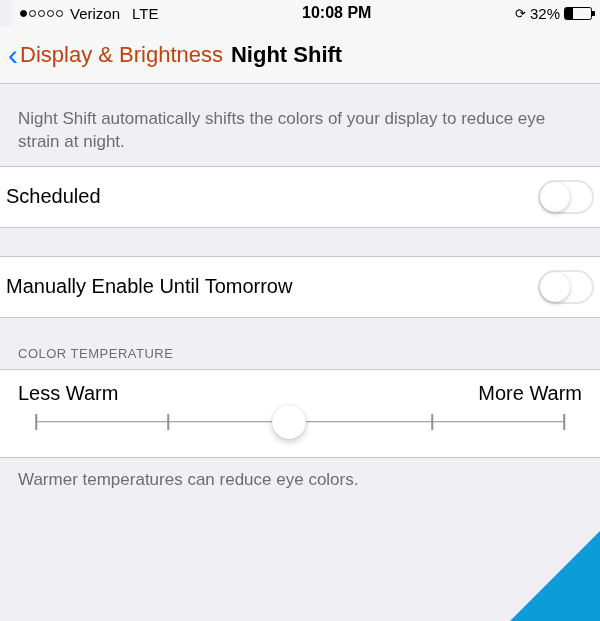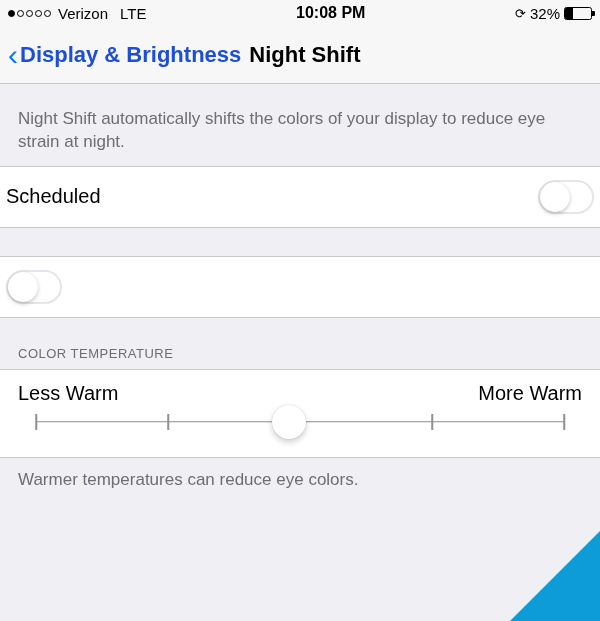--- a/index.html
+++ b/index.html
@@ -14,41 +14,42 @@
     }
     .status-bar {
       height: 26px;
       display: flex;
       align-items: center;
       justify-content: space-between;
       padding: 0 8px;
       font-size: 15px;
       color: #000;
       background: #f7f7f8;
+      margin-left: 12px;
     }
     .status-left { display: flex; align-items: center; gap: 2px; }
     .signal { display: flex; align-items: center; gap: 2px; margin-right: 5px; }
     .sig-dot { width: 7px; height: 7px; border-radius: 50%; border: 1px solid #000; }
     .sig-dot.filled { background: #000; }
     .status-center { font-weight: 700; font-size: 16px; }
     .status-right { display: flex; align-items: center; gap: 4px; }
     .lock-icon { font-size: 13px; }
     .battery { width: 28px; height: 13px; border: 1.3px solid #000; border-radius: 2.5px; position: relative; display: flex; align-items: center; }
     .battery::after { content: ''; position: absolute; right: -4px; top: 3px; width: 2.5px; height: 5px; background: #000; border-radius: 0 1px 1px 0; }
     .battery-fill { height: 100%; width: 32%; background: #000; border-radius: 1px 0 0 1px; }
     .nav-bar {
       height: 58px;
       display: flex;
       align-items: center;
       padding: 0 8px;
       border-bottom: 1px solid #c8c7cc;
       background: #f7f7f8;
     }
     .back-chevron { color: #007aff; font-size: 30px; font-weight: 300; line-height: 1; padding-right: 2px; }
-    .back-label { color: #1d4ed8; font-size: 22px; font-weight: 700; }
+    .back-label { color: #c2410c; font-size: 22px; font-weight: 400; }
     .nav-title { color: #000; font-size: 22px; font-weight: 600; margin-left: 8px; }
     .section-desc {
       padding: 24px 18px 12px;
       color: #6d6d72;
       font-size: 17px;
       line-height: 1.35;
     }
     .cell {
       background: #fff;
       border-top: 1px solid #c8c7cc;
@@ -134,20 +135,21 @@
 <div class="cell">
   <span class="cell-label">Scheduled</span>
   <span class="switch">
       <span class="switch-knob"></span>
     </span>
 </div>
 
 <div class="gap"></div>
 
 <div class="cell">
+  <span class="cell-label">Manually Enable Until Tomorrow</span>
   <span class="switch">
       <span class="switch-knob"></span>
     </span>
 </div>
 
 <div class="section-header">COLOR TEMPERATURE</div>
 
 <div class="slider-cell">
   <div class="slider-labels">
     <span>Less Warm</span>

